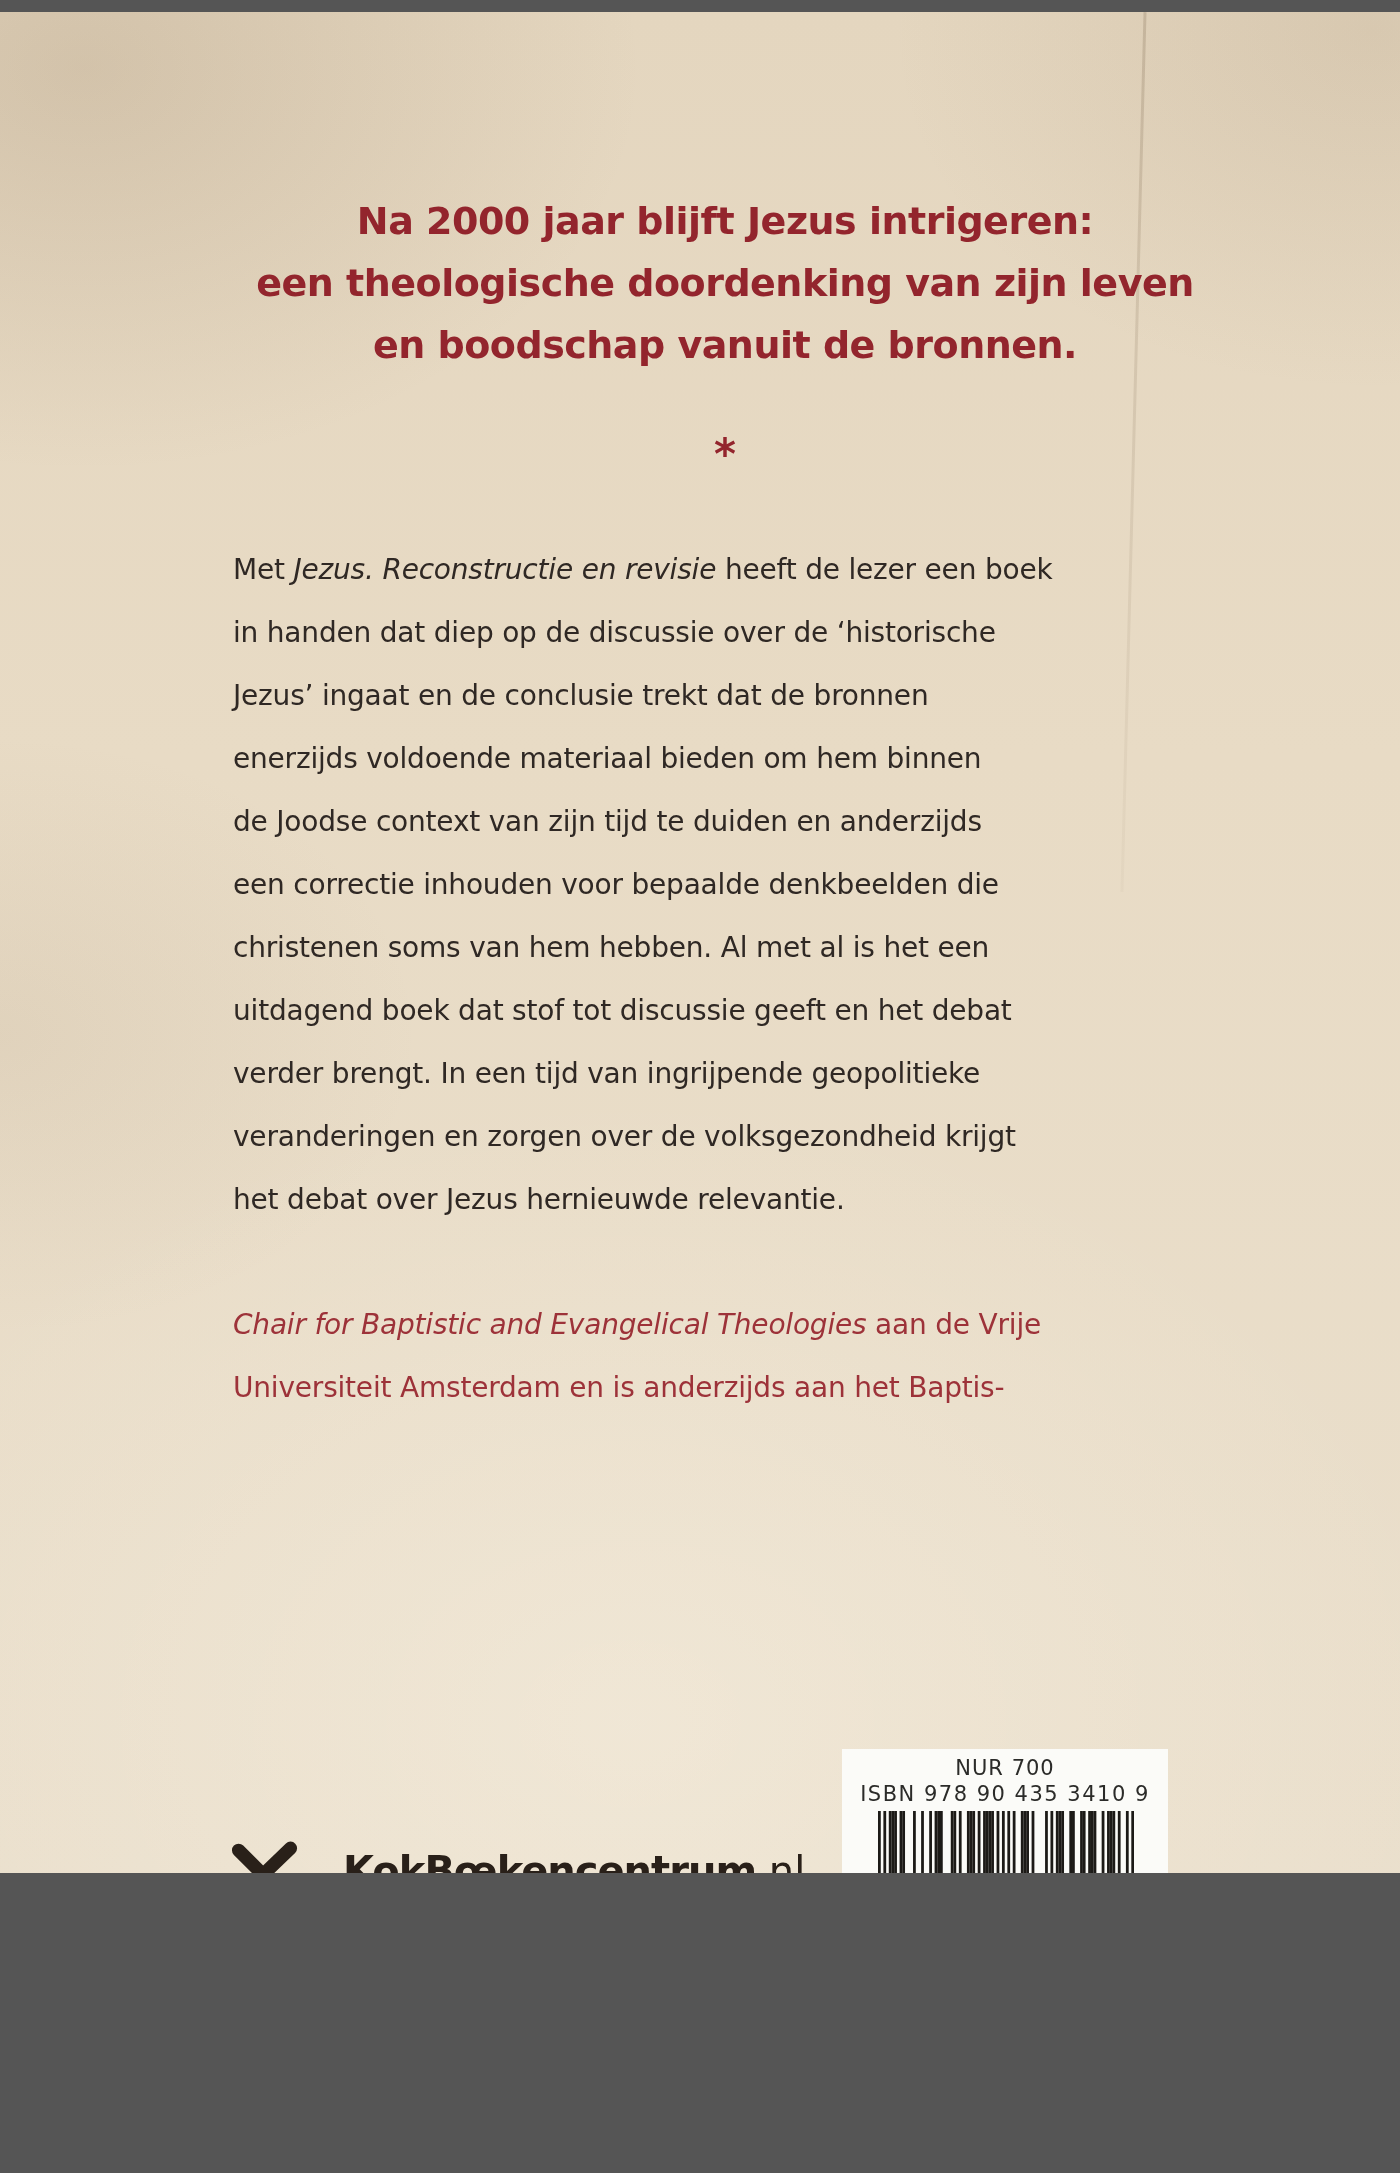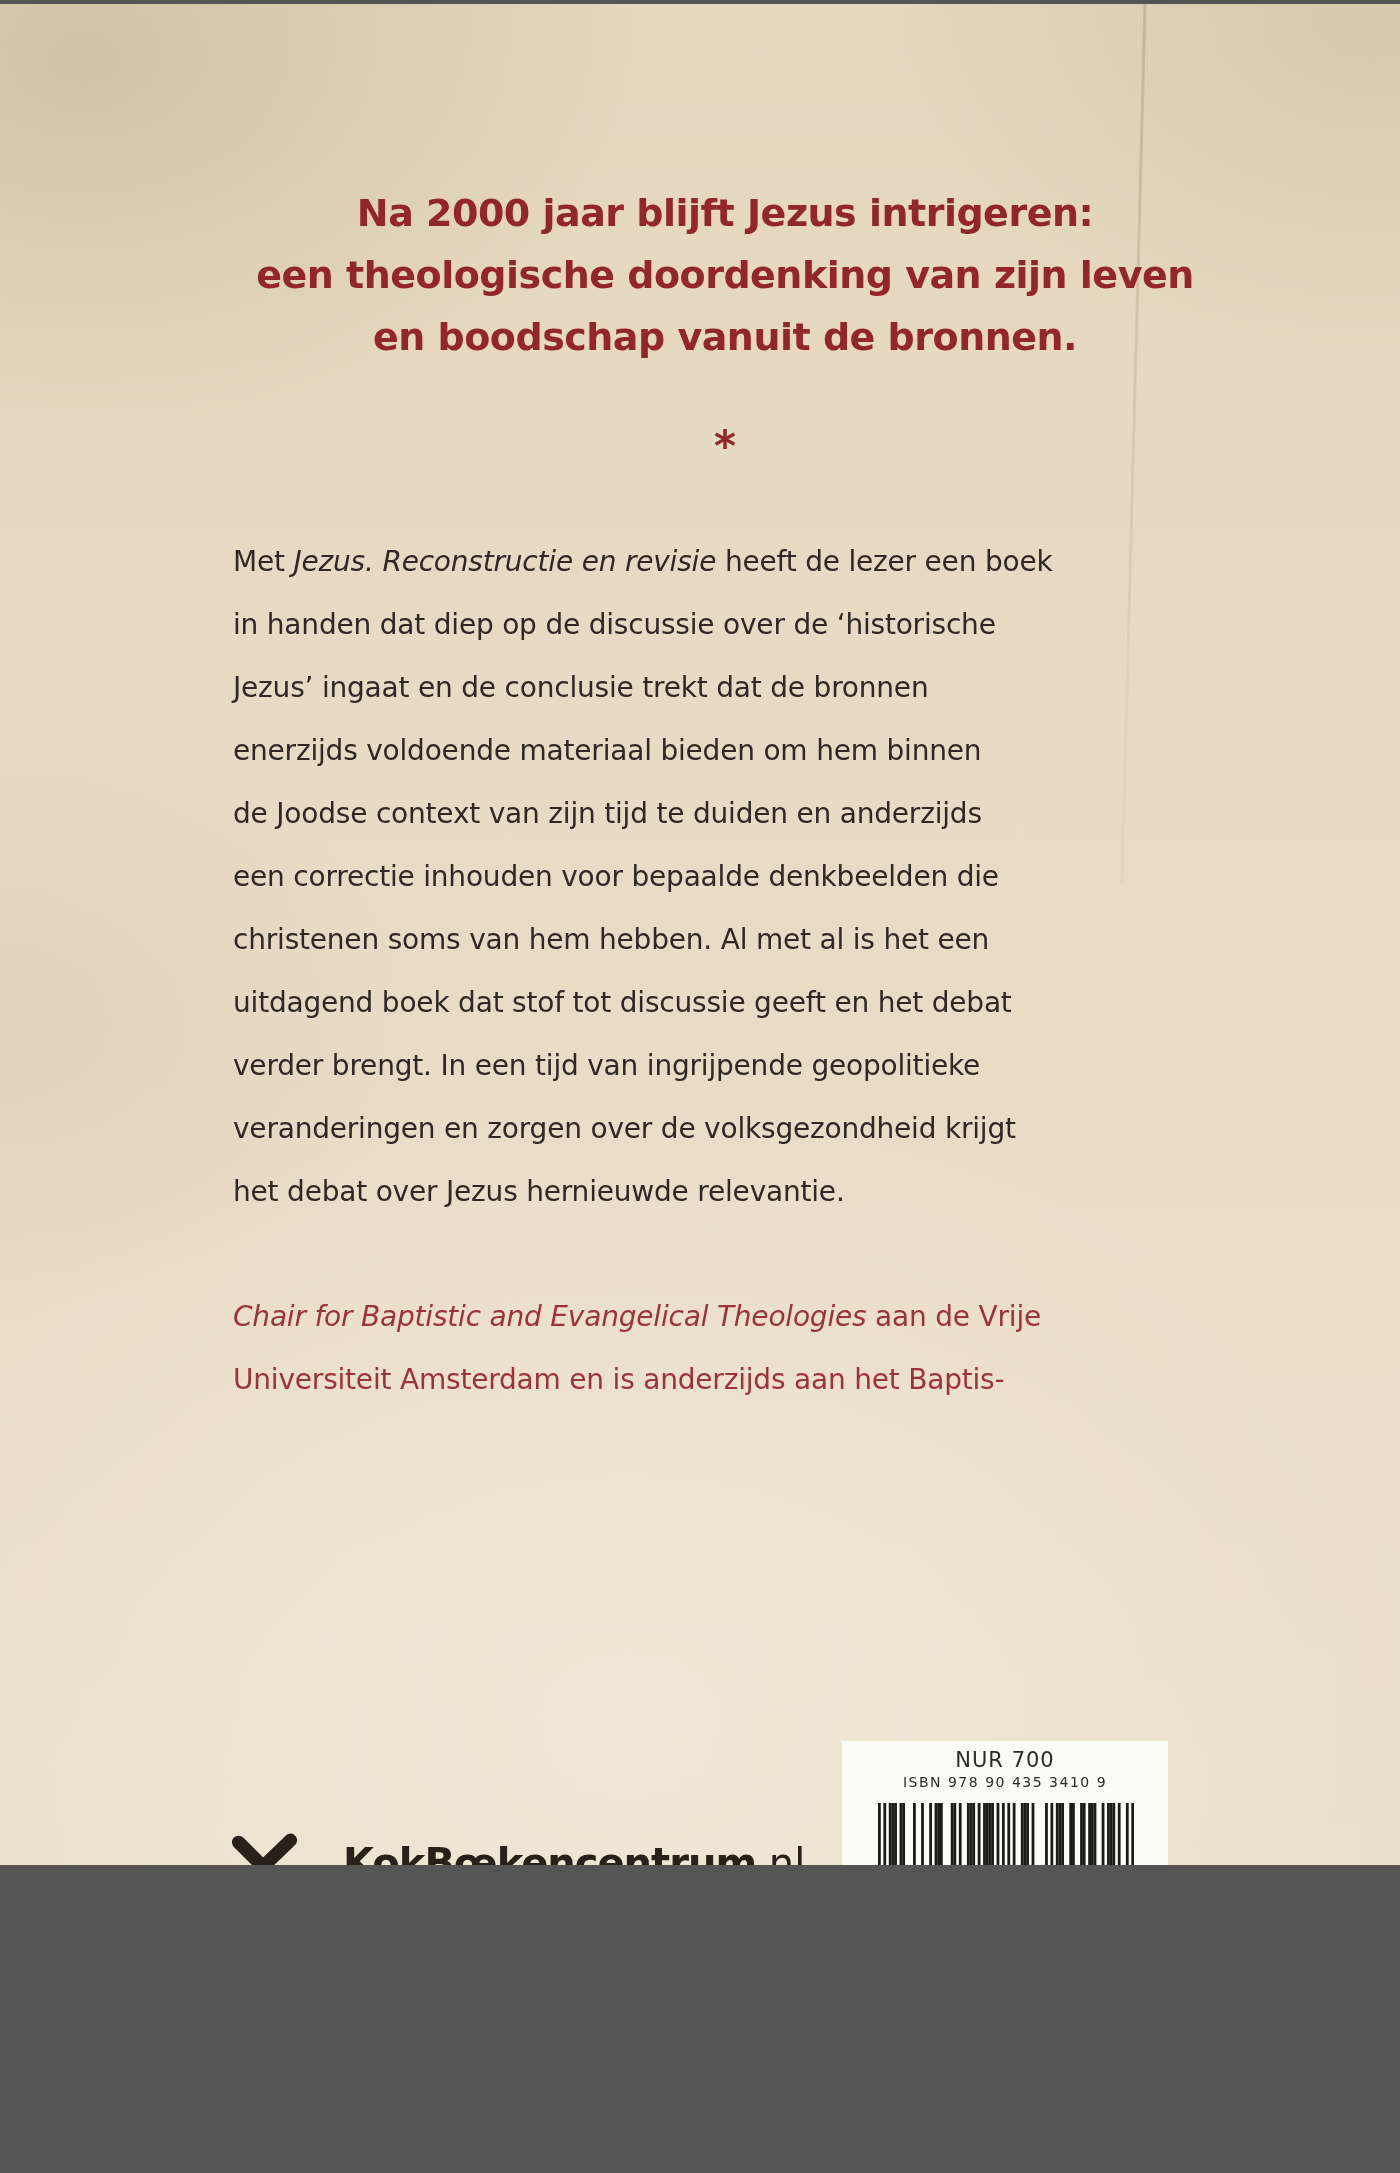--- a/index.html
+++ b/index.html
@@ -1,19 +1,19 @@
 <!DOCTYPE html>
 <html><head>
 <meta charset="utf-8">
 <style>
   html,body{margin:0;padding:0;background:#555;}
   .page{
     position:relative;
     width:1400px;height:1861px;
-    margin:4px auto;
+    margin:12px auto;
     overflow:hidden;
     font-family:"DejaVu Sans","Liberation Sans",sans-serif;
     background:
       radial-gradient(ellipse 900px 650px at 6% 3%, rgba(140,115,85,0.20), rgba(140,115,85,0) 62%),
       radial-gradient(ellipse 800px 600px at 98% 1%, rgba(140,115,85,0.14), rgba(140,115,85,0) 60%),
       radial-gradient(ellipse 700px 500px at 0% 55%, rgba(150,125,95,0.10), rgba(150,125,95,0) 60%),
       radial-gradient(ellipse 1200px 900px at 45% 92%, rgba(255,250,238,0.30), rgba(255,250,238,0) 70%),
       linear-gradient(to bottom,#e4d6bf 0%,#e8dbc5 40%,#eadfcc 100%);
   }
   .crease{position:absolute;pointer-events:none;}
@@ -50,21 +50,21 @@
   .publisher-name{font-size:40px;font-weight:bold;letter-spacing:-1px;line-height:46px;}
   .publisher-name .suffix{font-weight:normal;letter-spacing:0;}
   .publisher-tagline{font-size:21px;font-weight:bold;letter-spacing:1px;margin-top:6px;}
   .barcode-panel{
     position:absolute;left:842px;top:1737px;width:326px;height:281px;
     background:#fbfbf8;
   }
   .bc-nur{position:absolute;left:0;top:7px;width:100%;text-align:center;
     font-size:21px;letter-spacing:1px;color:#2b2b29;}
   .bc-isbn{position:absolute;left:0;top:33px;width:100%;text-align:center;
-    font-size:14px;letter-spacing:1.5px;color:#2b2b29;}
+    font-size:21px;letter-spacing:1.5px;color:#2b2b29;}
   .bc-bars{position:absolute;left:36px;top:62px;width:256px;height:215px;}
   .bc-bars rect{fill:#1c1a17;}
   .bc-digits{position:absolute;font-family:"DejaVu Sans Mono","Liberation Mono",monospace;
     font-size:30px;color:#1c1a17;top:242px;line-height:34px;}
   .bc-d-prefix{left:10px;}
   .bc-d-left{left:46px;}
   .bc-d-right{left:173px;}
 </style>
 </head>
 <body>

